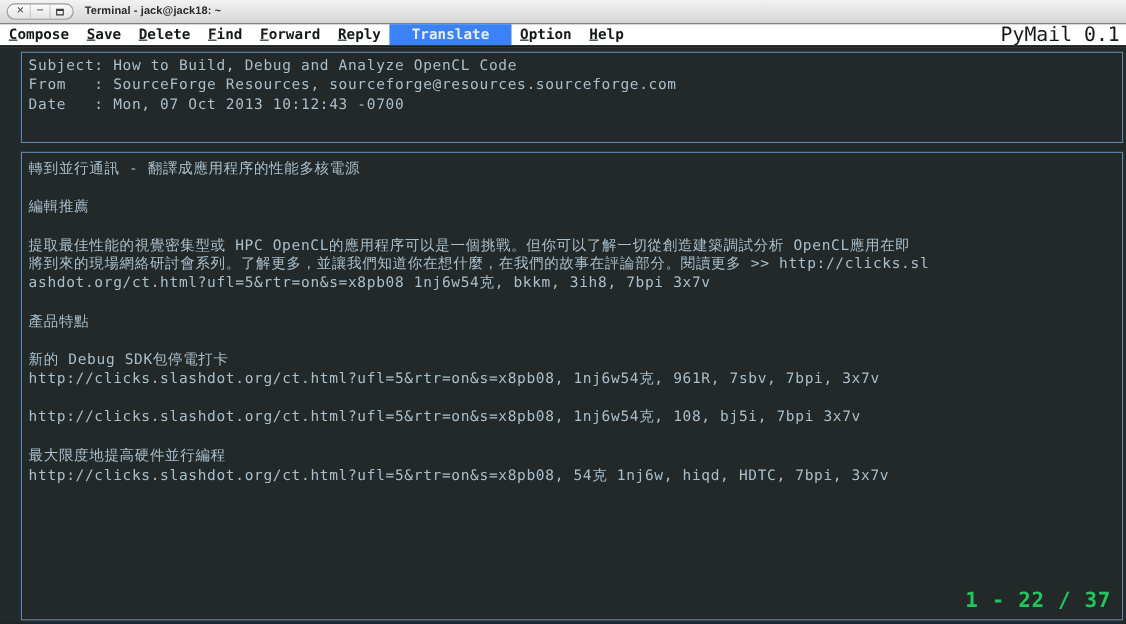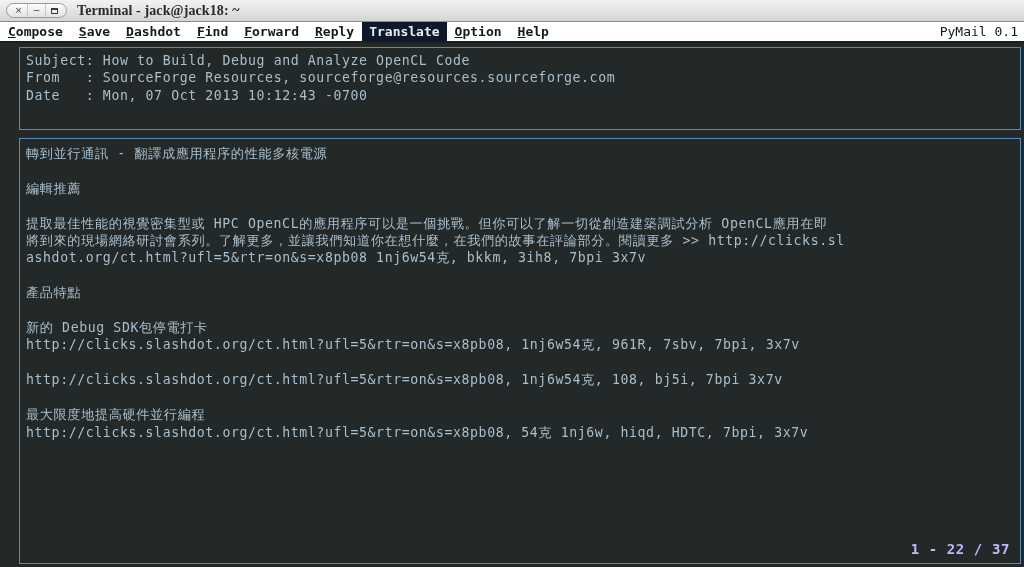--- a/index.html
+++ b/index.html
@@ -59,22 +59,22 @@
   .wbtn.sep { border-left: 1px solid #c9c9c9; }
   .sqglyph {
     width: 7px;
     height: 6px;
     border: 1px solid #3b3b3b;
     border-top-width: 2px;
     box-sizing: border-box;
   }
   #wtitle {
     margin-left: 10px;
-    font-family: Liberation Serif, serif;
-    font-size: 14px;
+    font-family: Liberation Sans, sans-serif;
+    font-size: 10px;
     font-weight: bold;
     color: #2a2a2a;
     letter-spacing: 0.1px;
     white-space: nowrap;
   }
 
   
   #menubar {
     height: 21px;
     flex: 0 0 21px;
@@ -91,31 +91,31 @@
     padding: 0 8px;
     font-family: "DejaVu Sans Mono", monospace;
     font-size: 13px;
     font-weight: bold;
     color: #15191a;
     white-space: pre;
     line-height: 1;
   }
   .menu-item .hot { text-decoration: underline; }
   .menu-item.selected {
-    background: #0f172a;
+    background: #3b82f6;
     color: #e6eef2;
-    padding: 0 7px;
+    padding: 0 20px;
   }
   #menu-spacer { flex: 1 1 auto; }
   #pymail-version {
     display: flex;
     align-items: center;
     padding: 0 6px 0 8px;
     font-family: "DejaVu Sans Mono", monospace;
-    font-size: 13px;
+    font-size: 18px;
     color: #15191a;
     white-space: pre;
   }
 
   
   #term {
     flex: 1 1 auto;
     background: #232829;
     position: relative;
     padding: 4px 3px 0 19px;
@@ -152,23 +152,23 @@
     white-space: pre;
     letter-spacing: 0.6px;
   }
   .tline.blank { color: transparent; }
 
   #status-line {
     position: absolute;
     right: 10px;
     bottom: 6px;
     font-family: "DejaVu Sans Mono", "Liberation Mono", monospace;
-    font-size: 14px;
+    font-size: 19px;
     letter-spacing: 0.6px;
-    color: #c4b5fd;
+    color: #22c55e;
     font-weight: bold;
     white-space: pre;
   }
 </style>
 </head>
 <body>
 
 <div id="window">
 
   <div id="titlebar">
@@ -183,21 +183,21 @@
   </div>
 
   <div id="menubar">
     <div class="menu-item">
       <span class="hot">C</span><span>ompose</span>
     </div>
     <div class="menu-item">
       <span class="hot">S</span><span>ave</span>
     </div>
     <div class="menu-item">
-      <span class="hot">D</span><span>ashdot</span>
+      <span class="hot">D</span><span>elete</span>
     </div>
     <div class="menu-item">
       <span class="hot">F</span><span>ind</span>
     </div>
     <div class="menu-item">
       <span class="hot">F</span><span>orward</span>
     </div>
     <div class="menu-item">
       <span class="hot">R</span><span>eply</span>
     </div>

